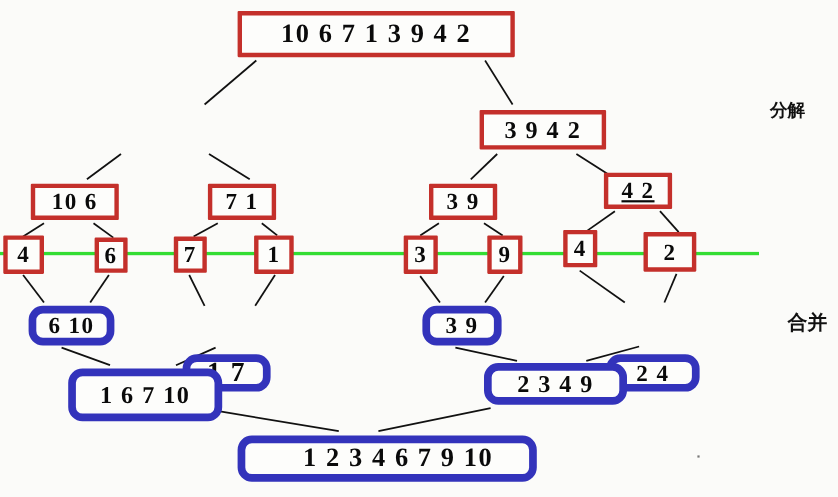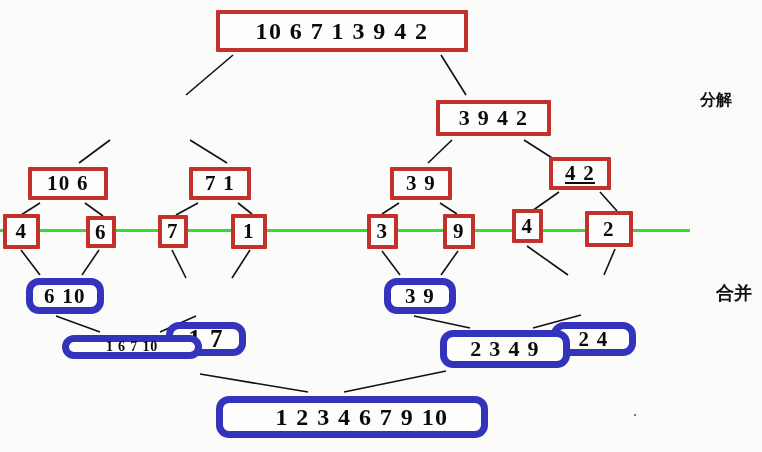--- a/index.html
+++ b/index.html
@@ -123,16 +123,16 @@
     <div class="node split" style="left: 158px; top: 215px; width: 30px; height: 33px; font-size: 21px; border-color: rgb(196, 48, 43);">7</div>
     <div class="node split" style="left: 231px; top: 214px; width: 36px; height: 35px; font-size: 21px; border-color: rgb(196, 48, 43);">1</div>
     <div class="node split" style="left: 367px; top: 214px; width: 31px; height: 35px; font-size: 21px; border-color: rgb(196, 48, 43);">3</div>
     <div class="node split" style="left: 443px; top: 214px; width: 32px; height: 35px; font-size: 21px; border-color: rgb(196, 48, 43);">9</div>
     <div class="node split" style="left: 512px; top: 209px; width: 31px; height: 34px; font-size: 21px; border-color: rgb(196, 48, 43);">4</div>
     <div class="node split" style="left: 585px; top: 211px; width: 48px; height: 36px; font-size: 21px; border-color: rgb(196, 48, 43);">2</div>
     <div class="node merge" style="left: 26px; top: 278px; width: 78px; height: 36px; font-size: 21px; border-color: rgb(51, 51, 187);">6 10</div>
     <div class="node merge" style="left: 166px; top: 281px; width: 80px; height: 34px; font-size: 25px; border-color: rgb(51, 51, 187); margin-top: 41px;">1 7</div>
     <div class="node merge" style="left: 384px; top: 278px; width: 72px; height: 36px; font-size: 21px; border-color: rgb(51, 51, 187);">3 9</div>
     <div class="node merge" style="left: 551px; top: 278px; width: 85px; height: 34px; font-size: 21px; border-color: rgb(51, 51, 187); margin-top: 44px;">2 4</div>
-    <div class="node merge" style="left: 62px; top: 335px; width: 140px; height: 24px; font-size: 14px; border-color: rgb(51, 51, 187);">1 6 7 10</div>
+    <div class="node merge" style="left: 62px; top: 335px; width: 140px; height: 48px; font-size: 22px; border-color: rgb(51, 51, 187);">1 6 7 10</div>
     <div class="node merge" style="left: 440px; top: 330px; width: 130px; height: 38px; font-size: 22px; border-color: rgb(51, 51, 187);">2 3 4 9</div>
     <div class="node merge" style="left: 216px; top: 396px; width: 272px; height: 42px; font-size: 24px; border-color: rgb(51, 51, 187); padding-left: 20px;">1 2 3 4 6 7 9 10</div>
   </div>
 
 </body></html>

